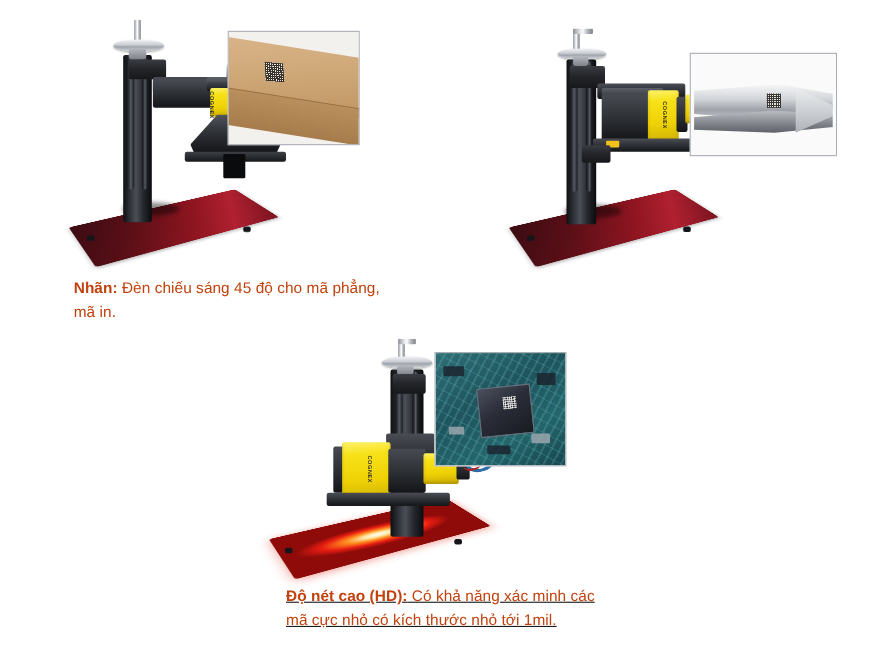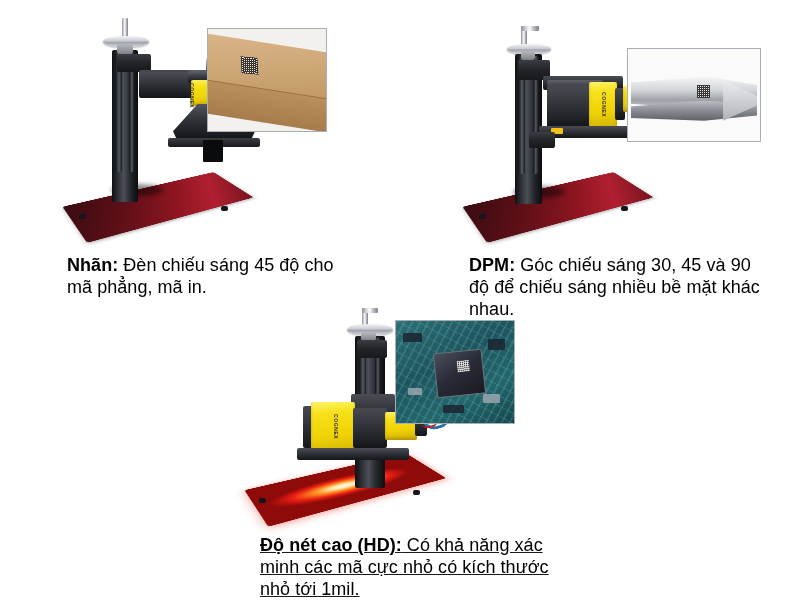--- a/index.html
+++ b/index.html
@@ -20,23 +20,23 @@
   .panel { position: absolute; }
   #panel-label      { left: 55px;  top: 14px;  width: 340px; height: 290px; }
   #panel-dpm        { left: 455px; top: 14px;  width: 340px; height: 290px; }
   #panel-hd         { left: 245px; top: 298px; width: 360px; height: 296px; text-decoration: underline; }
 
   .figure { position: relative; width: 100%; height: 222px; }
   .figure-hd { height: 218px; }
 
   
   .caption {
-    font-size: 18px;
+    font-size: 14px;
     line-height: 22px;
-    color: #000000;
+    color: #c2410c;
     letter-spacing: 0.05px;
   }
   .caption .lead { font-weight: bold; }
   #panel-label .caption { margin-left: 12px; width: 295px; }
   #panel-dpm   .caption { margin-left: 14px; width: 300px; }
   #panel-hd    .caption { margin-left: 15px; width: 292px; }
 
   
   .plate-wrap { position: absolute; }
   .plate {
@@ -374,23 +374,20 @@
       <div class="tool-photo">
         <div class="tool-body"></div>
         <div class="tool-body2"></div>
         <div class="tool-tip"></div>
         <div class="dmx" style="left:52%; top:39%; width:13px; height:13px;"></div>
       </div>
     </div>
 
   </div>
 
-  <p class="caption">
-    <span class="lead">DPM:</span><span> Góc chiếu sáng 30, 45 và 90 độ để chiếu sáng nhiều bề mặt khác nhau.</span>
-  </p>
 </div>
 
 <div class="panel" id="panel-hd">
 
   <div class="figure figure-hd">
 
     <div class="plate-wrap" style="left:8px; top:150px; width:190px; height:72px;">
       <div class="plate plate-lit"></div>
       <div class="plate-foot" style="left:6px;  top:50px;"></div>
       <div class="plate-foot" style="left:160px;top:42px;"></div>

